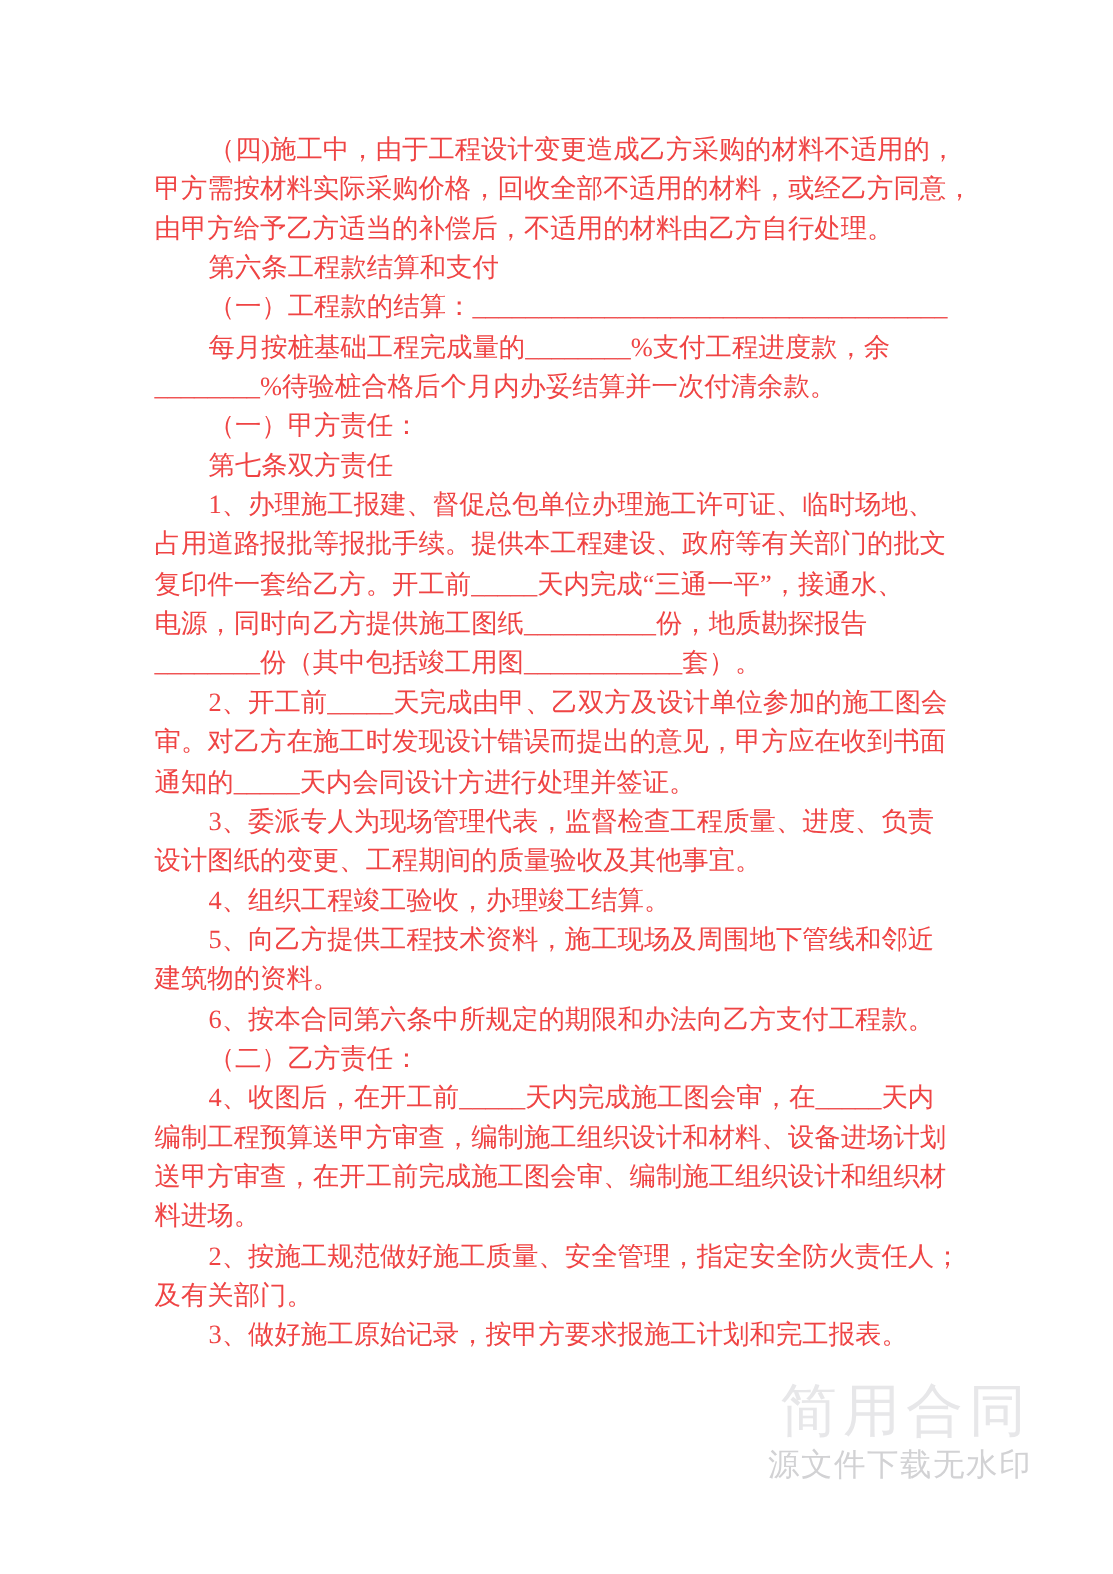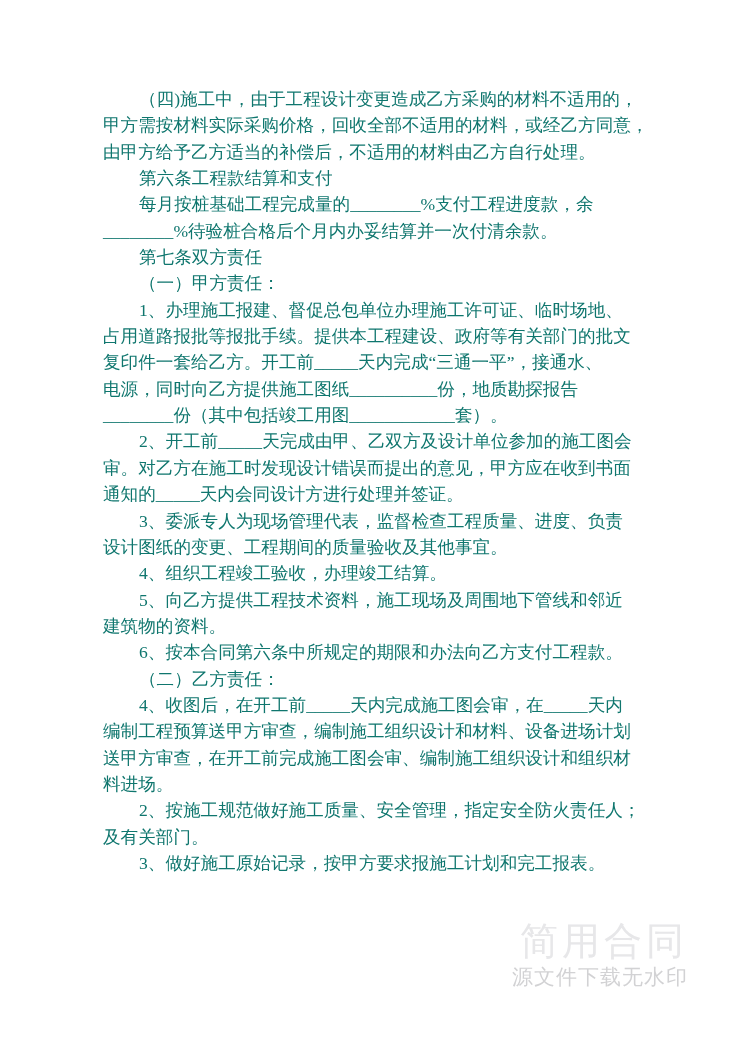--- a/index.html
+++ b/index.html
@@ -13,21 +13,21 @@
     height: 1049px;
     background: #ffffff;
     overflow: hidden;
     font-family: "Liberation Serif", "DejaVu Serif", serif;
   }
   .doc-body {
     position: absolute;
     left: 103px;
     top: 86px;
     width: 530px;
-    color: #0f766e;
+    color: #ef4444;
     font-size: 17.6px;
     line-height: 26.35px;
     white-space: nowrap;
   }
   .line {
     height: 26.35px;
   }
   .line.indent {
     padding-left: 36px;
   }
@@ -56,24 +56,25 @@
 </style>
 </head>
 <body>
 
 <div class="page">
   <div class="doc-body">
       <div class="line indent">（四)施工中，由于工程设计变更造成乙方采购的材料不适用的，</div>
       <div class="line">甲方需按材料实际采购价格，回收全部不适用的材料，或经乙方同意，</div>
       <div class="line">由甲方给予乙方适当的补偿后，不适用的材料由乙方自行处理。</div>
       <div class="line indent">第六条工程款结算和支付</div>
+      <div class="line indent">（一）工程款的结算：____________________________________</div>
       <div class="line indent">每月按桩基础工程完成量的________%支付工程进度款，余</div>
       <div class="line">________%待验桩合格后个月内办妥结算并一次付清余款。</div>
+      <div class="line indent">（一）甲方责任：</div>
       <div class="line indent">第七条双方责任</div>
-      <div class="line indent">（一）甲方责任：</div>
       <div class="line indent">1、办理施工报建、督促总包单位办理施工许可证、临时场地、</div>
       <div class="line">占用道路报批等报批手续。提供本工程建设、政府等有关部门的批文</div>
       <div class="line">复印件一套给乙方。开工前_____天内完成“三通一平”，接通水、</div>
       <div class="line">电源，同时向乙方提供施工图纸__________份，地质勘探报告</div>
       <div class="line">________份（其中包括竣工用图____________套）。</div>
       <div class="line indent">2、开工前_____天完成由甲、乙双方及设计单位参加的施工图会</div>
       <div class="line">审。对乙方在施工时发现设计错误而提出的意见，甲方应在收到书面</div>
       <div class="line">通知的_____天内会同设计方进行处理并签证。</div>
       <div class="line indent">3、委派专人为现场管理代表，监督检查工程质量、进度、负责</div>
       <div class="line">设计图纸的变更、工程期间的质量验收及其他事宜。</div>

